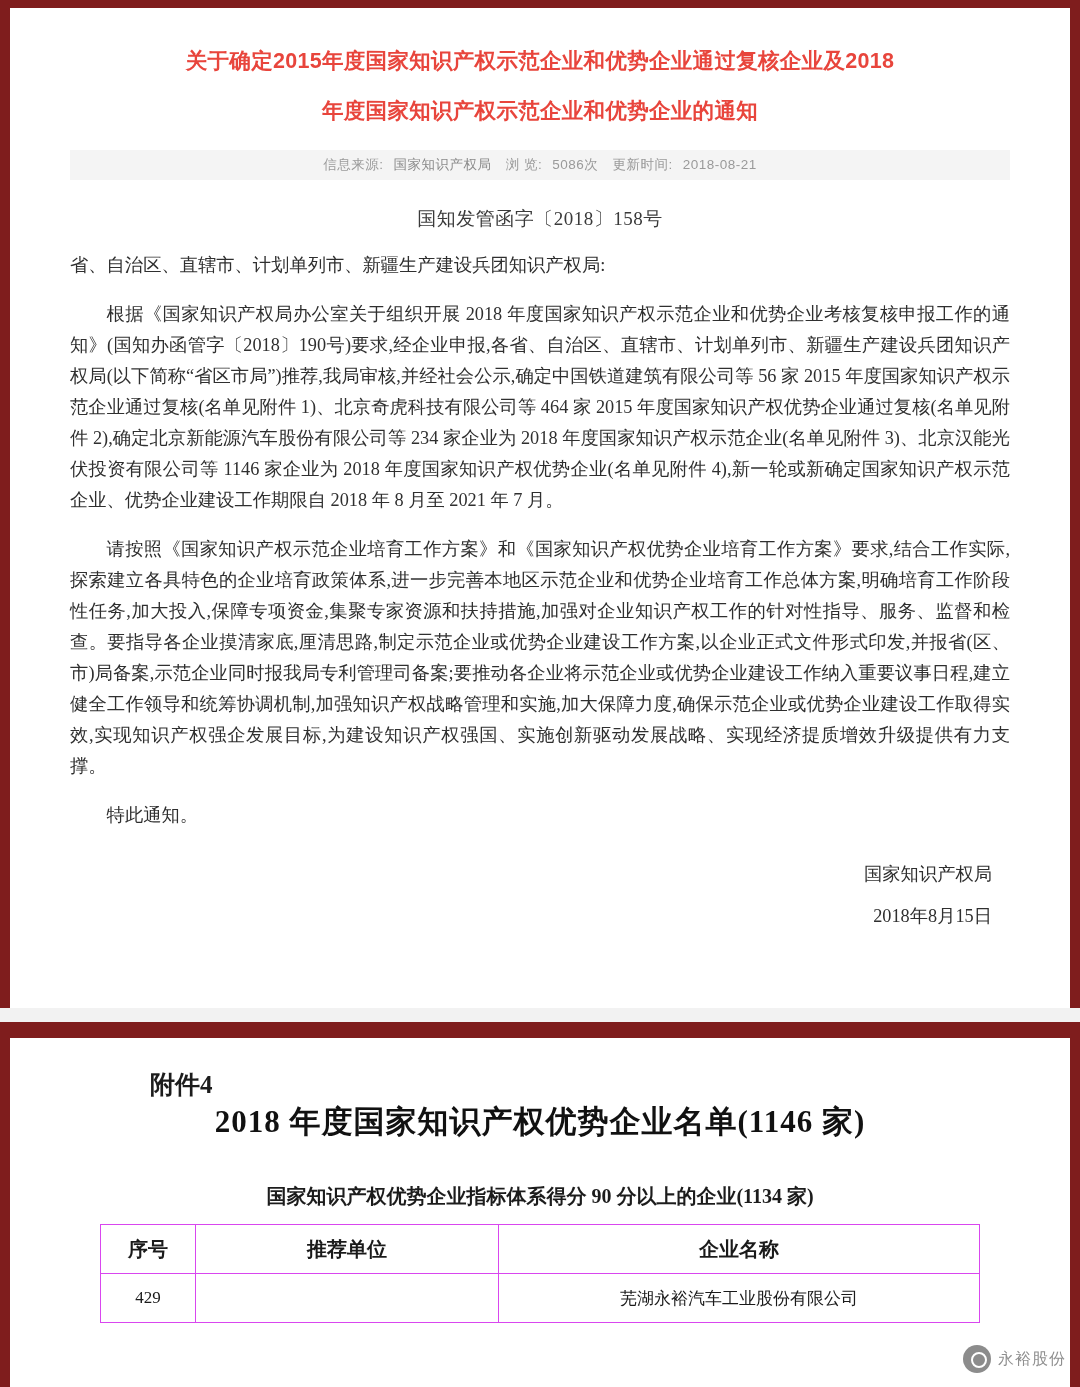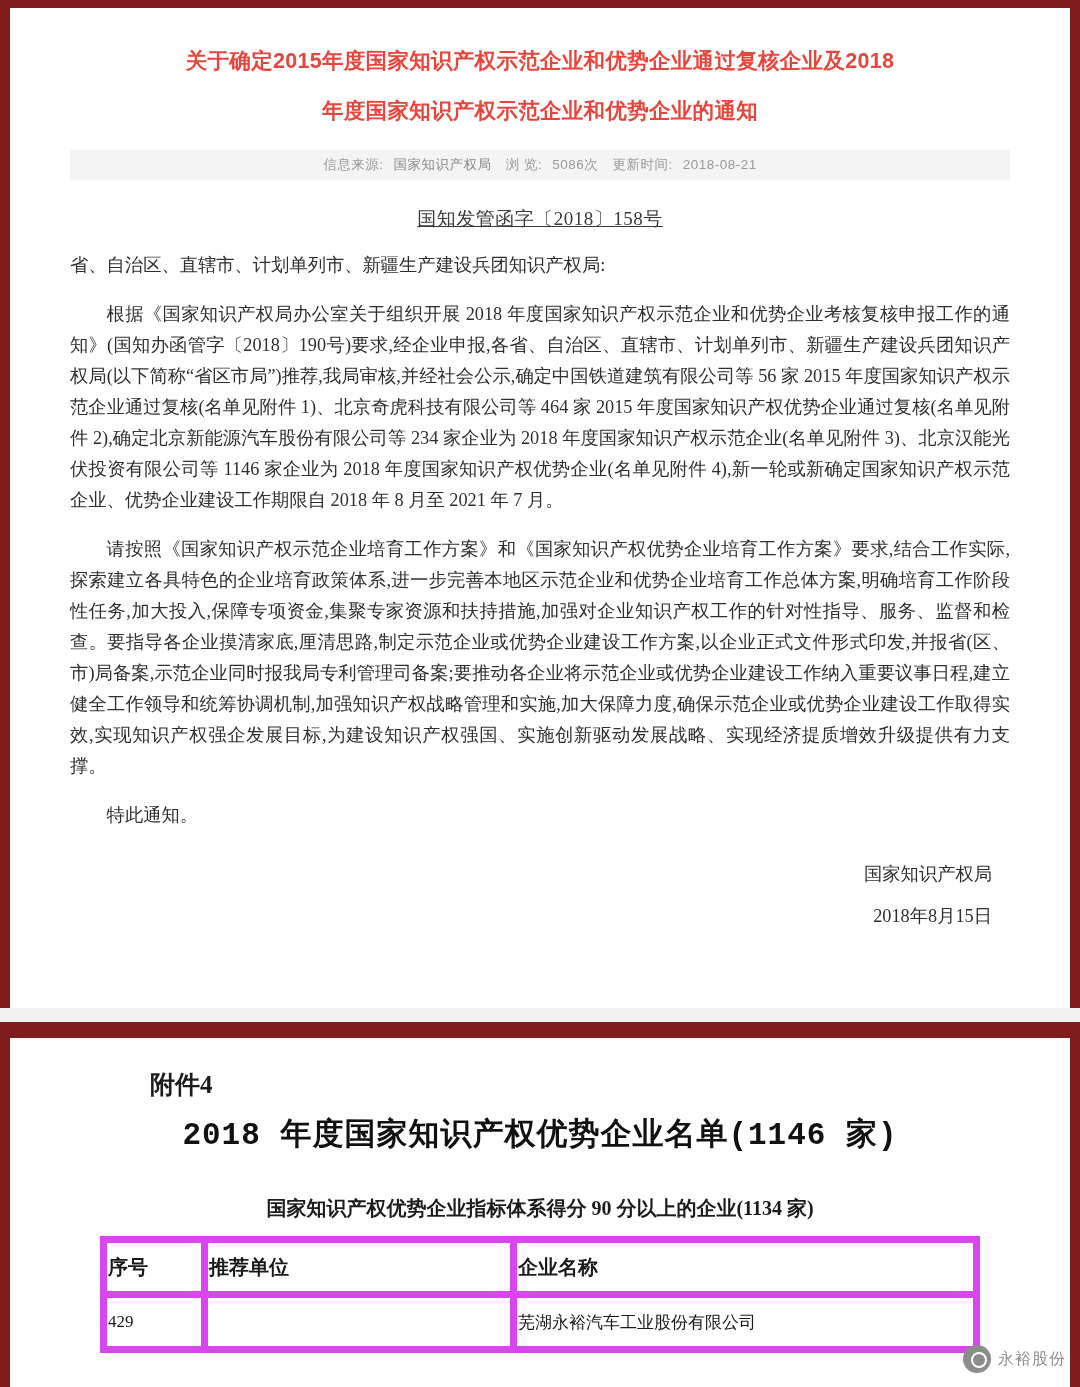--- a/index.html
+++ b/index.html
@@ -62,21 +62,20 @@
   .meta-bar span {
     margin: 12px 5px;
   }
   .doc-number {
     text-align: center;
     font-family: "Liberation Serif", serif;
     font-size: 19px;
     color: #3a3a3a;
     margin-top: 26px;
     letter-spacing: 0.5px;
-    text-decoration: underline;
   }
   .doc-body {
     font-family: "Liberation Serif", serif;
     font-size: 18.3px;
     line-height: 31px;
     color: #2f2f2f;
     text-align: justify;
     margin-top: 18px;
   }
   .doc-body p {
@@ -110,46 +109,45 @@
     overflow: hidden;
   }
   .attach-label {
     font-family: "Liberation Serif", serif;
     font-weight: bold;
     font-size: 25px;
     color: #1c1c1c;
     margin-left: 60px;
   }
   .attach-title {
-    font-family: Liberation Mono, monospace;
+    font-family: Liberation Serif, serif;
     font-weight: bold;
     font-size: 31px;
     color: #111;
     text-align: center;
-    margin-top: 12px;
     letter-spacing: 1px;
   }
   .attach-sub {
     font-family: "Liberation Serif", serif;
     font-weight: bold;
     font-size: 20px;
     color: #1c1c1c;
     text-align: center;
     margin-top: 40px;
   }
   table.list-table {
     margin: 14px auto 0 auto;
     border-collapse: collapse;
     width: 880px;
     font-family: "Liberation Serif", serif;
   }
   table.list-table th,
   table.list-table td {
-    border: 7px solid #d946ef;
-    text-align: left;
+    border: 1px solid #d946ef;
+    text-align: center;
     color: #1a1a1a;
   }
   table.list-table th {
     font-size: 20px;
     font-weight: bold;
     height: 46px;
   }
   table.list-table td {
     font-size: 17px;
     height: 46px;

